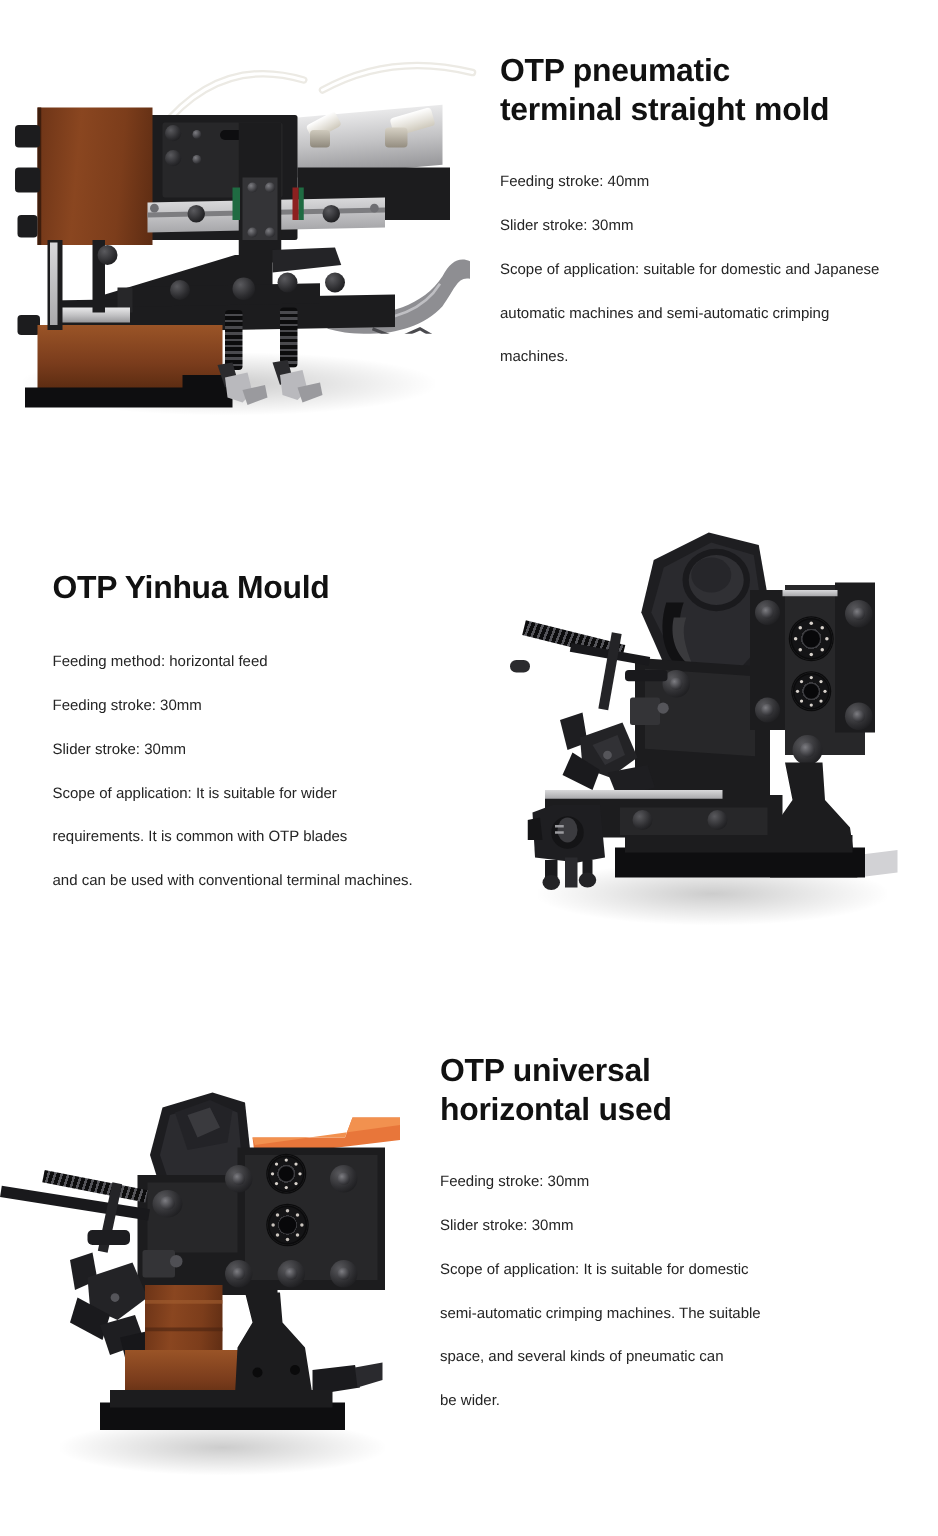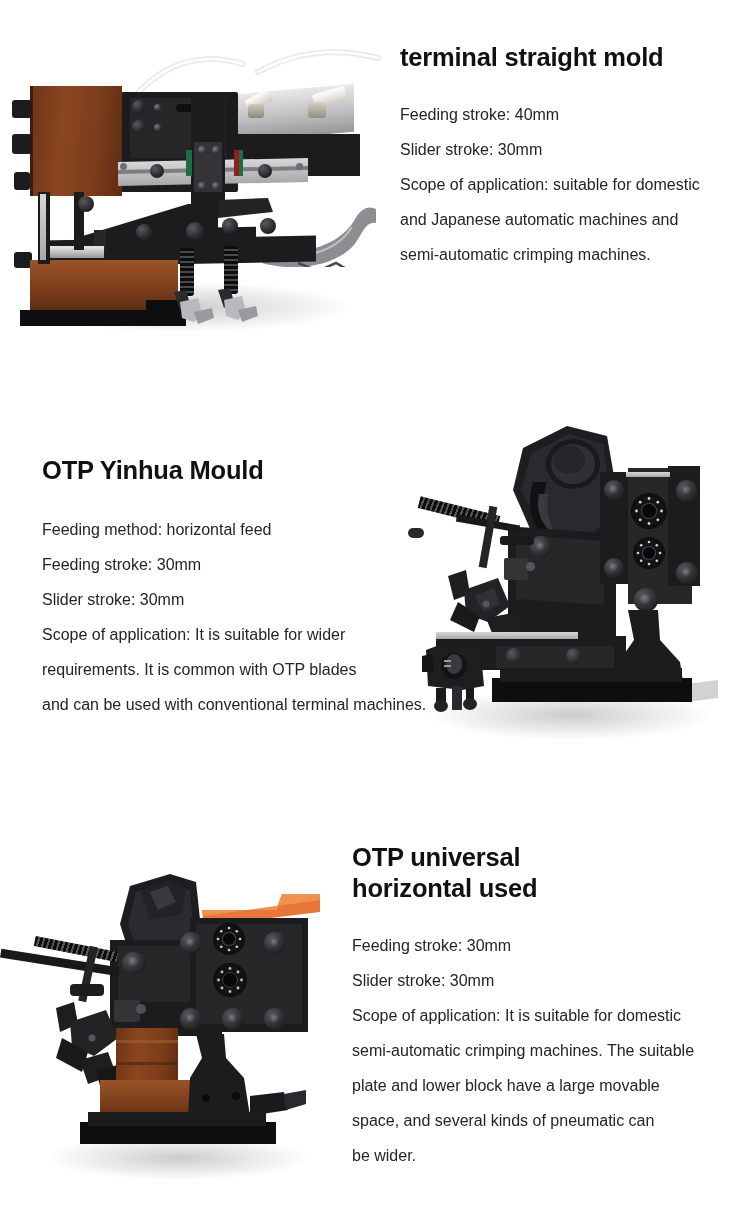--- a/index.html
+++ b/index.html
@@ -9,21 +9,21 @@
     color:#1b1b1b;-webkit-font-smoothing:antialiased;
   }
   .block{position:absolute;}
 
   
   .title{
     font-weight:bold;font-size:25.5px;line-height:31px;
     color:#111111;letter-spacing:-0.2px;
   }
   .body-text{
-    font-size:16px;line-height:35px;color:#242424;font-weight:400;
+    font-size:12px;line-height:35px;color:#242424;font-weight:400;
   }
   .spec-line{white-space:nowrap;}
   .scope{}
 
   
   .machine{position:absolute;}
   .pt{position:absolute;}
 
   .blk   {background:#1c1c1e;}
   .blk2  {background:#272729;}
@@ -145,20 +145,21 @@
       <path d="M12 14 L30 10 L34 26 L26 34 L14 30 Z" fill="#b9b9bd"></path>
       <path d="M26 24 L44 20 L46 30 L30 36 Z" fill="#9a9a9e"></path>
       <path d="M50 2 L62 0 L66 14 L56 20 Z" fill="#2b2b2e"></path>
       <path d="M56 12 L74 8 L78 24 L70 32 L58 28 Z" fill="#b9b9bd"></path>
       <path d="M70 22 L88 18 L90 28 L74 34 Z" fill="#9a9a9e"></path>
     </svg>
   </div>
 
   <div class="block" style="left:400px;top:42px;width:340px;">
     <div class="title">
+      <div>OTP pneumatic</div>
       <div>terminal straight mold</div>
     </div>
     <div class="body-text" style="margin-top:24px;">
       <div class="spec-line">Feeding stroke: 40mm</div>
       <div class="spec-line">Slider stroke: 30mm</div>
       <div class="scope" style="width:305px;">Scope of application: suitable for domestic and Japanese automatic machines and semi-automatic crimping machines.</div>
     </div>
   </div>
 </div>
 
@@ -400,18 +401,17 @@
       <div>OTP universal</div>
       <div>horizontal used</div>
     </div>
     <div class="body-text" style="margin-top:24px;">
       <div class="spec-line">Feeding stroke: 30mm</div>
       <div class="spec-line">Slider stroke: 30mm</div>
     </div>
     <div class="body-text" style="width:378px;">
       <div>Scope of application: It is suitable for domestic</div>
       <div>semi-automatic crimping machines. The suitable</div>
-      <div>plate and lower block have a large movable</div>
       <div>space, and several kinds of pneumatic can</div>
       <div>be wider.</div>
     </div>
   </div>
 </div>
 
 </body></html>

